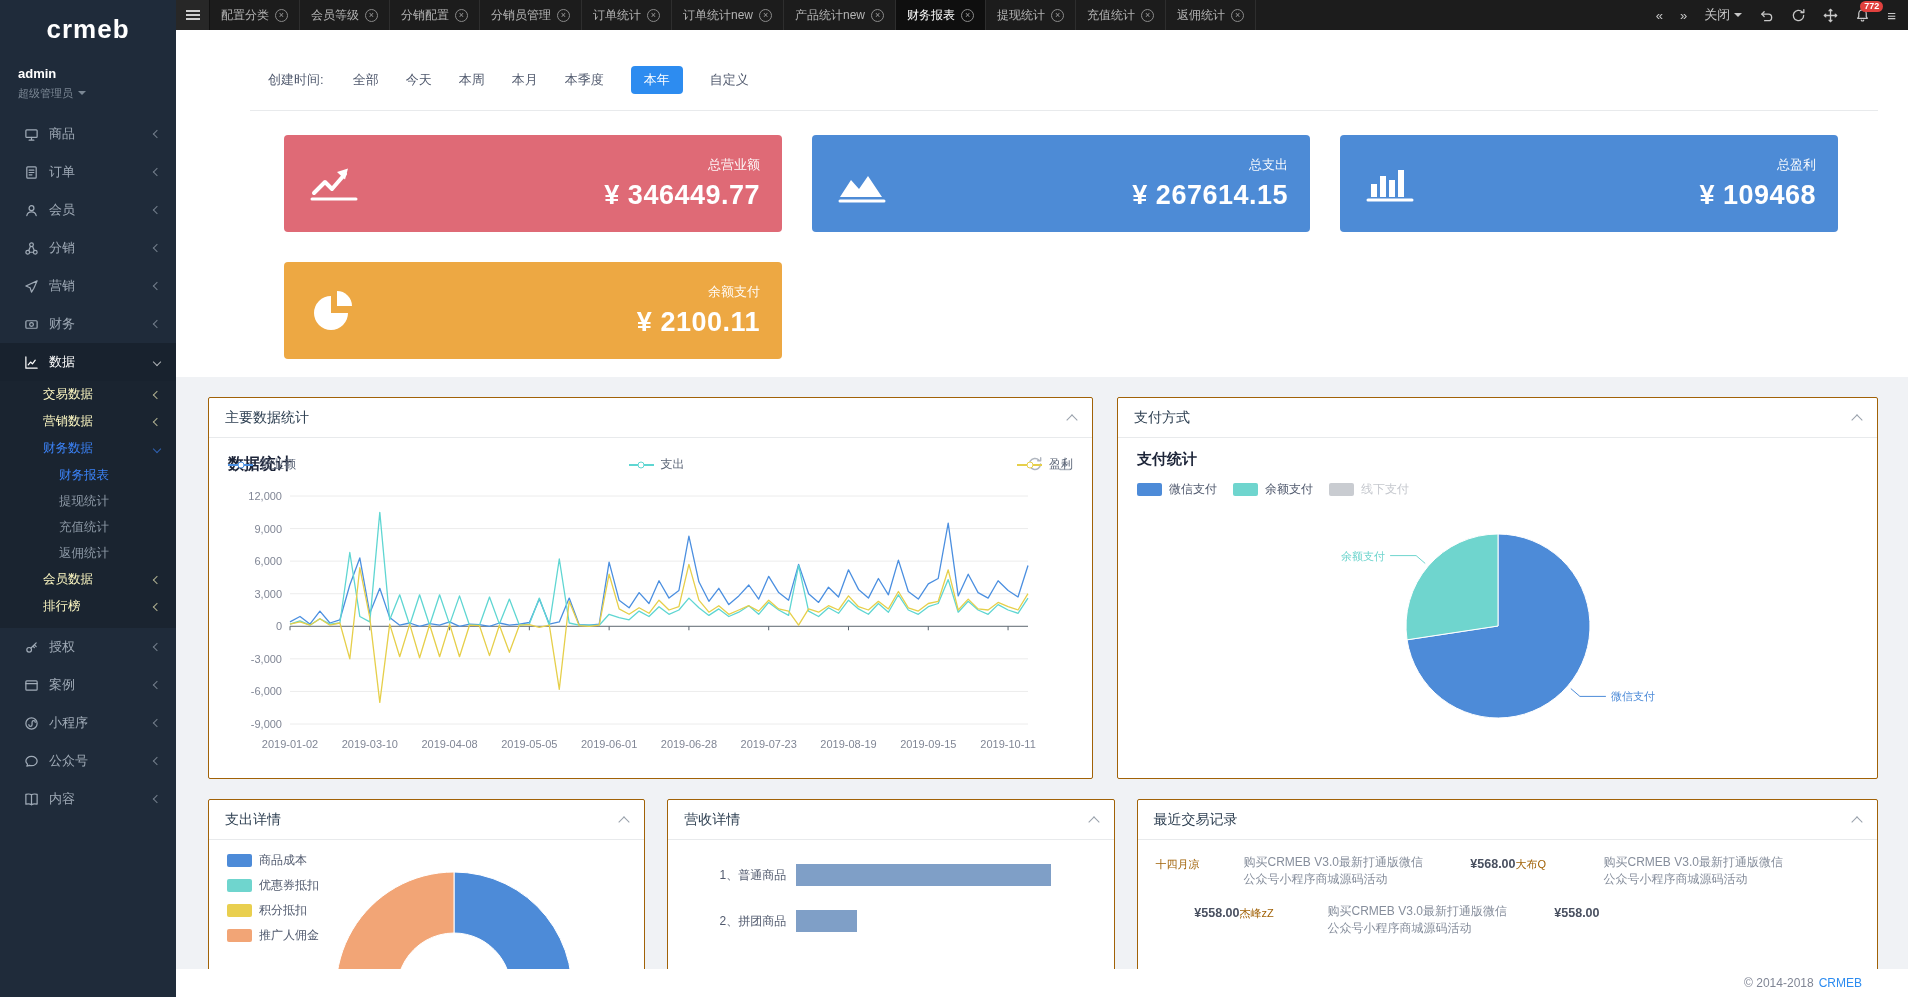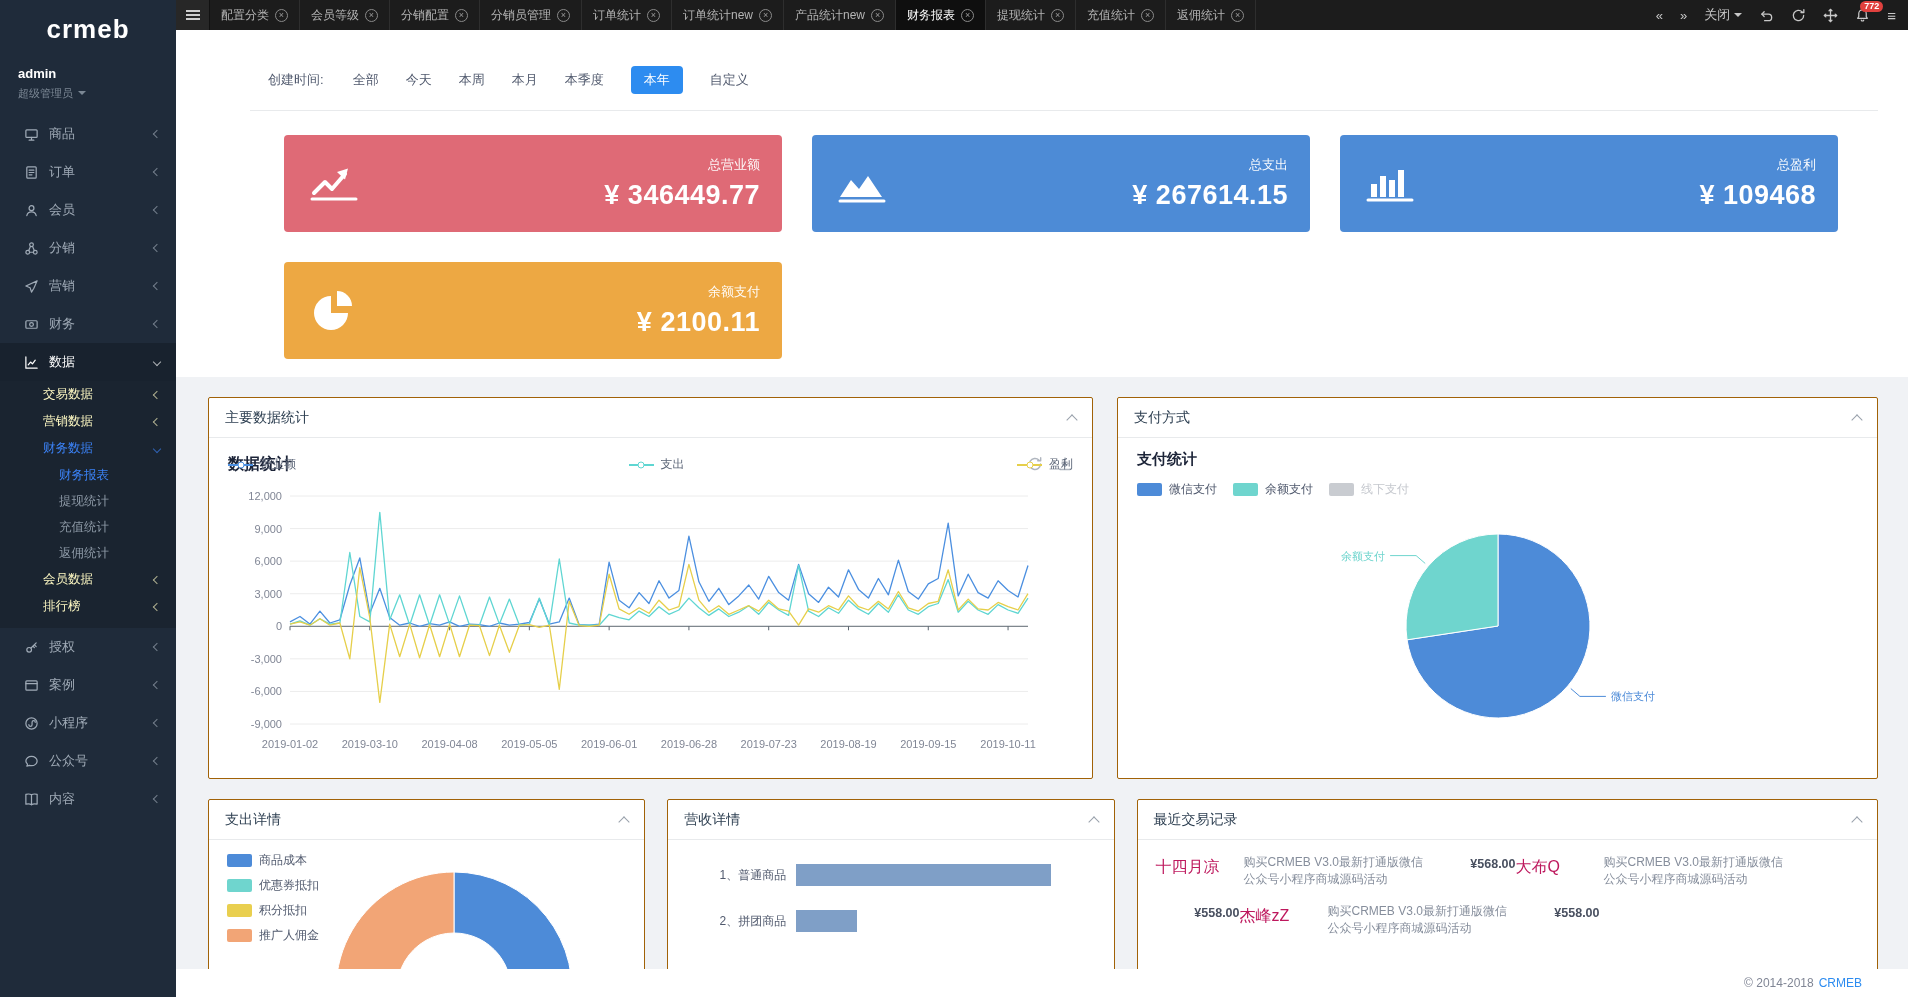--- a/index.html
+++ b/index.html
@@ -81,21 +81,21 @@
   .bottom-row .panel{height:330px}
   .donut-bd{position:relative;height:288px}
   .legend-v{position:absolute;left:18px;top:12px;display:flex;flex-direction:column;gap:8px;font-size:12px;color:#515a6e;z-index:2}
   .donut-svg{position:absolute;left:0;top:0}
   .bars-bd{padding:24px 22px}
   .bar-row{display:flex;align-items:center;margin-bottom:24px}
   .bar-label{width:96px;text-align:right;margin-right:10px;font-size:12px;color:#515a6e;flex:none}
   .bar{height:22px}
   .tx-bd{padding:14px 18px}
   .tx-flow{display:flex;flex-wrap:wrap;row-gap:14px;align-items:flex-start}
-  .tx-name{width:88px;font-size:16px;color:#be185d;padding-top:3px}
+  .tx-name{width:88px;font-size:11px;color:#a16207;padding-top:3px}
   .tx-desc{width:188px;font-size:12px;color:#868e9c;line-height:1.45}
   .tx-amt{width:84px;text-align:right;font-size:12.5px;color:#495060;padding-top:3px;font-weight:bold}
   .footer{position:absolute;left:0;right:0;bottom:0;height:28px;background:#fff;display:flex;align-items:center;justify-content:flex-end;padding-right:46px;font-size:12px;color:#808695;z-index:5}
   .footer .brand{color:#2d8cf0;margin-left:5px}
 </style>
 </head>
 <body>
 
 <div class="sidebar">
   <div class="logo">crmeb</div>

